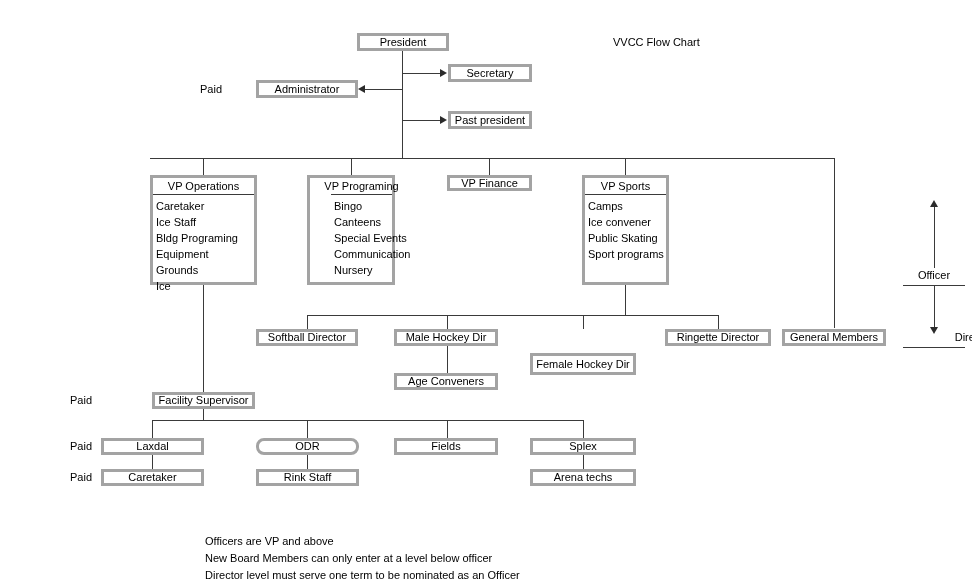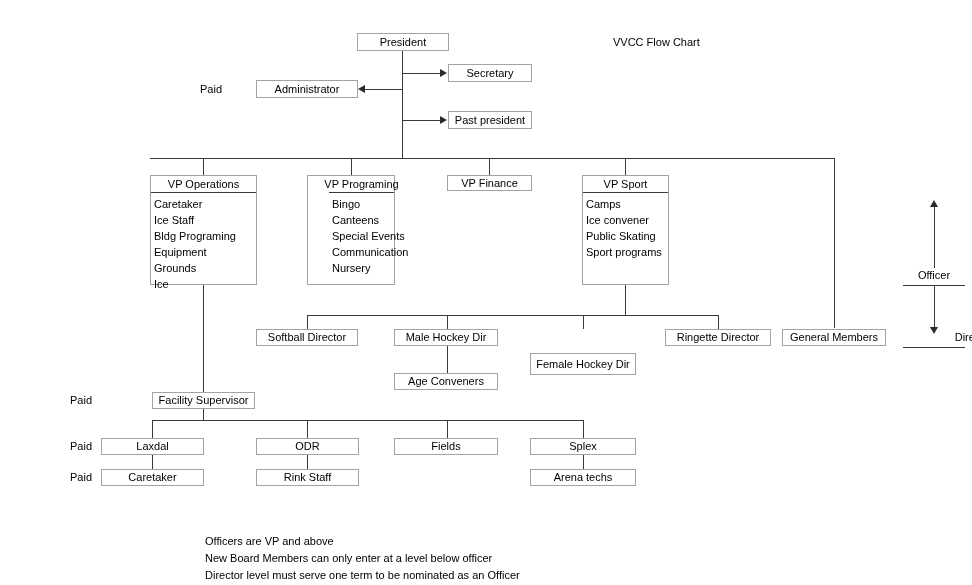--- a/index.html
+++ b/index.html
@@ -15,21 +15,21 @@
     position: relative;
     width: 972px;
     height: 585px;
     background: #ffffff;
     overflow: hidden;
   }
   
   .box {
     position: absolute;
     box-sizing: border-box;
-    border: 1px solid #a3a3a3;
+    border: 3px solid #a3a3a3;
     background: #ffffff;
     font-size: 11px;
     line-height: 1;
     color: #000;
     z-index: 5;
   }
   .box .hdr {
     display: flex;
     align-items: center;
     justify-content: center;
@@ -196,21 +196,21 @@
       <div>Communication</div>
       <div>Nursery</div>
     </div>
   </div>
 
   <div class="box simple" style="left:447px; top:175px; width:85px; height:16px;">
     <span>VP Finance</span>
   </div>
 
   <div class="box" style="left:582px; top:175px; width:87px; height:110px;">
-    <div class="hdr">VP Sport</div>
+    <div class="hdr">VP Sports</div>
     <div class="sep"></div>
     <div class="items">
       <div>Camps</div>
       <div>Ice convener</div>
       <div>Public Skating</div>
       <div>Sport programs</div>
     </div>
   </div>
 
   <div class="vline" style="left:203px; top:285px; height:107px;"></div>
@@ -254,21 +254,21 @@
   <div class="hline" style="left:152px; top:420px; width:431px;"></div>
 
   <div class="vline" style="left:152px; top:420px; height:18px;"></div>
   <div class="vline" style="left:307px; top:420px; height:18px;"></div>
   <div class="vline" style="left:447px; top:420px; height:18px;"></div>
   <div class="vline" style="left:583px; top:420px; height:18px;"></div>
 
   <div class="box simple" style="left:101px; top:438px; width:103px; height:17px;">
     <span>Laxdal</span>
   </div>
-  <div class="box simple" style="left:256px; top:438px; width:103px; height:17px;">
+  <div class="box simple" style="left:256px; top:438px; width:103px; height:17px;border-radius:8px;">
     <span>ODR</span>
   </div>
   <div class="box simple" style="left:394px; top:438px; width:104px; height:17px;">
     <span>Fields</span>
   </div>
   <div class="box simple" style="left:530px; top:438px; width:106px; height:17px;">
     <span>Splex</span>
   </div>
   <div class="label" style="left:70px; top:440px;">Paid</div>
 

